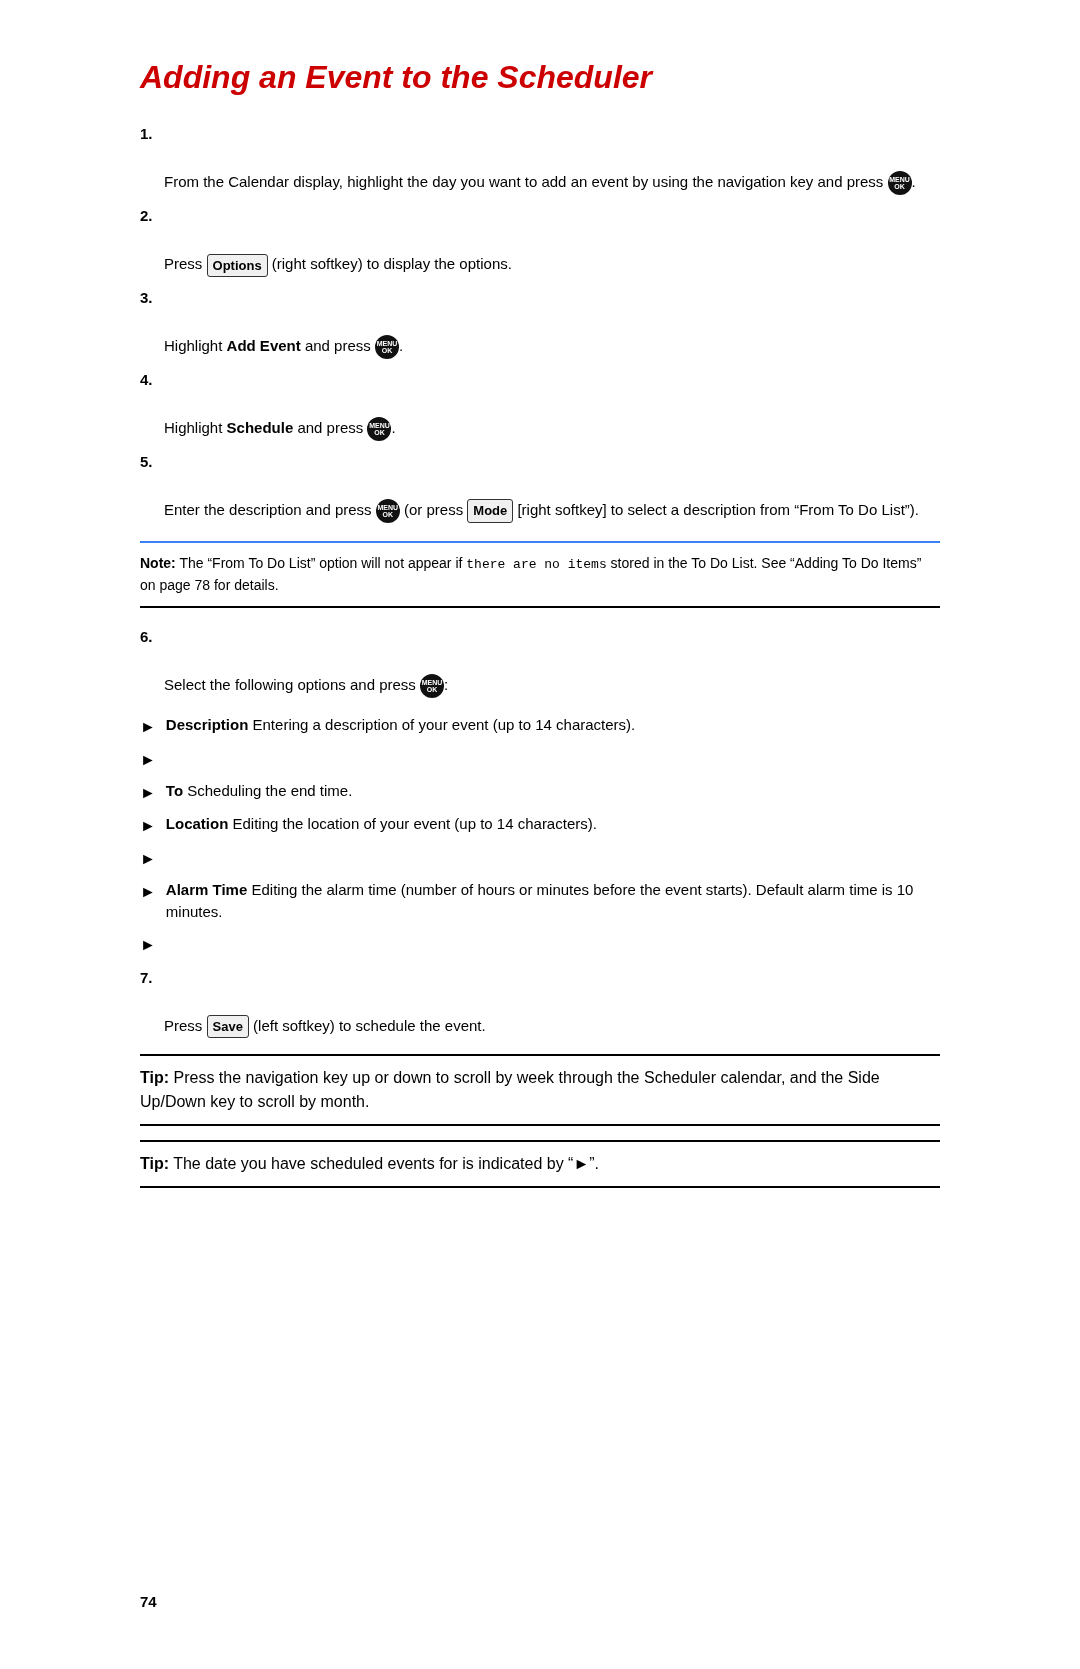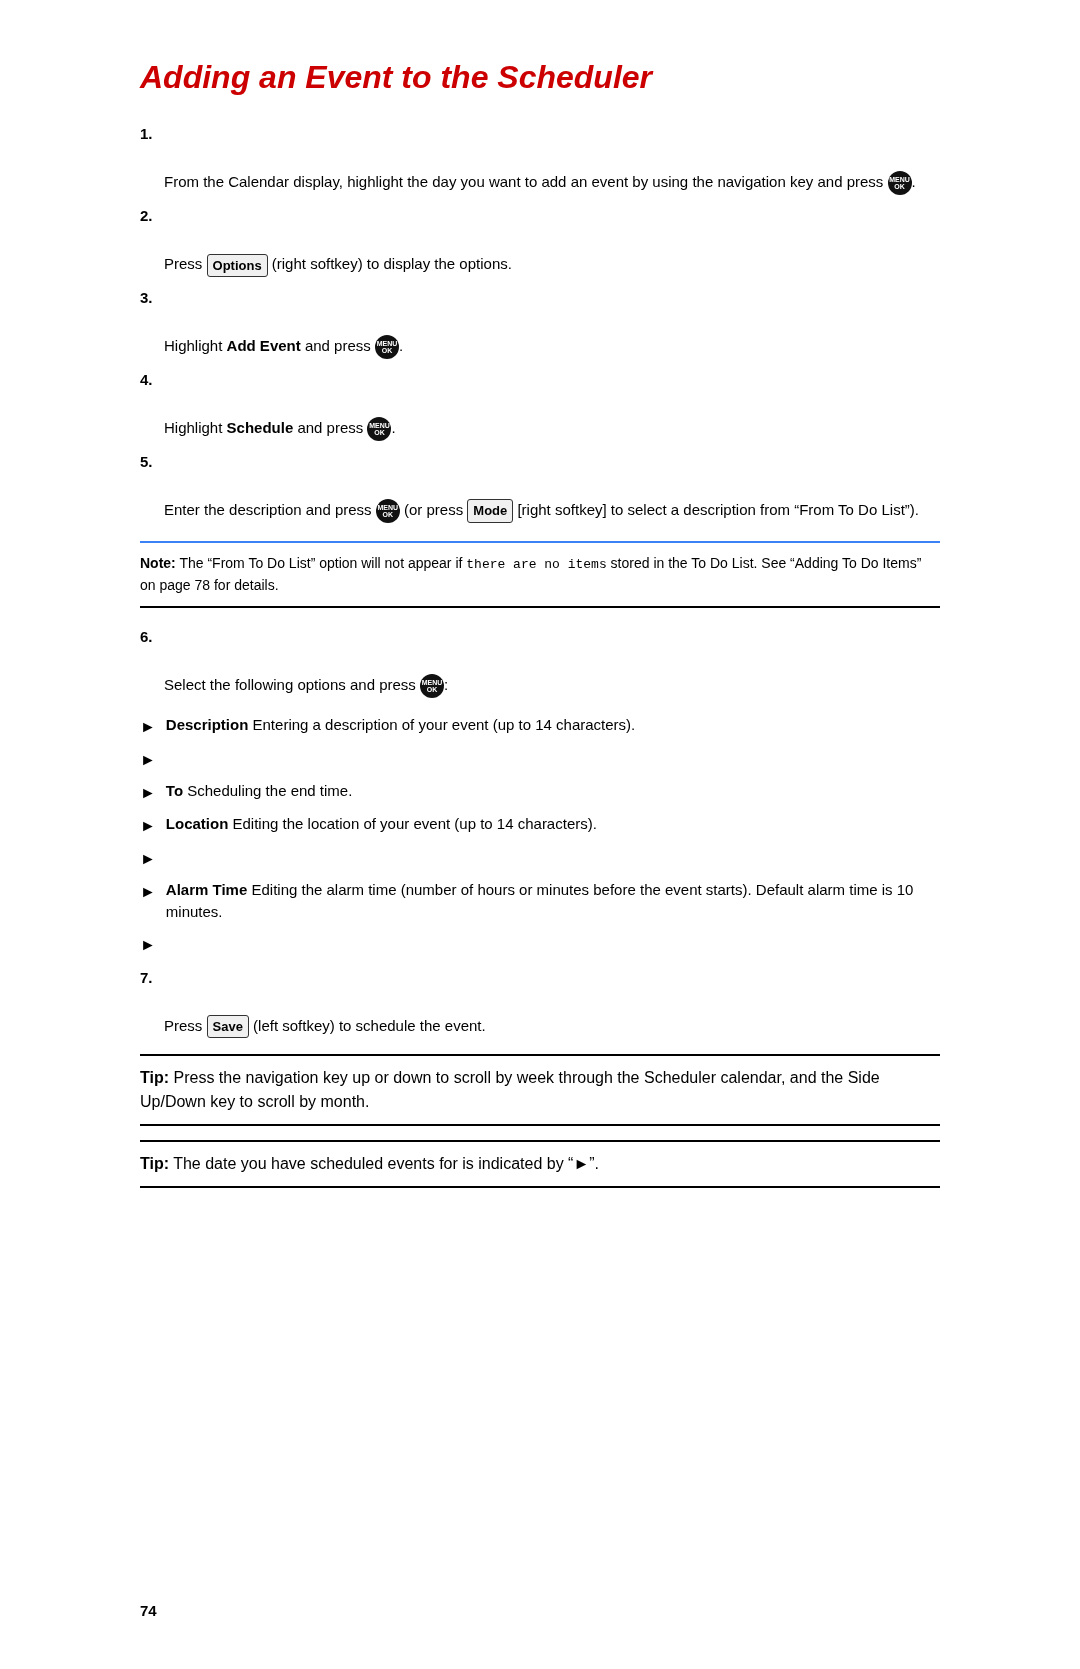--- a/index.html
+++ b/index.html
@@ -118,21 +118,21 @@
       flex-shrink: 0;
       margin-top: 1px;
     }
 
     .bullet-content {
       flex: 1;
     }
 
     .page-number {
       position: absolute;
-      bottom: 50px;
+      bottom: 59px;
       left: 140px;
       font-weight: bold;
       font-size: 15px;
     }
 
     .monospace {
       font-family: 'Courier New', monospace;
       font-size: 13px;
     }
   </style>

